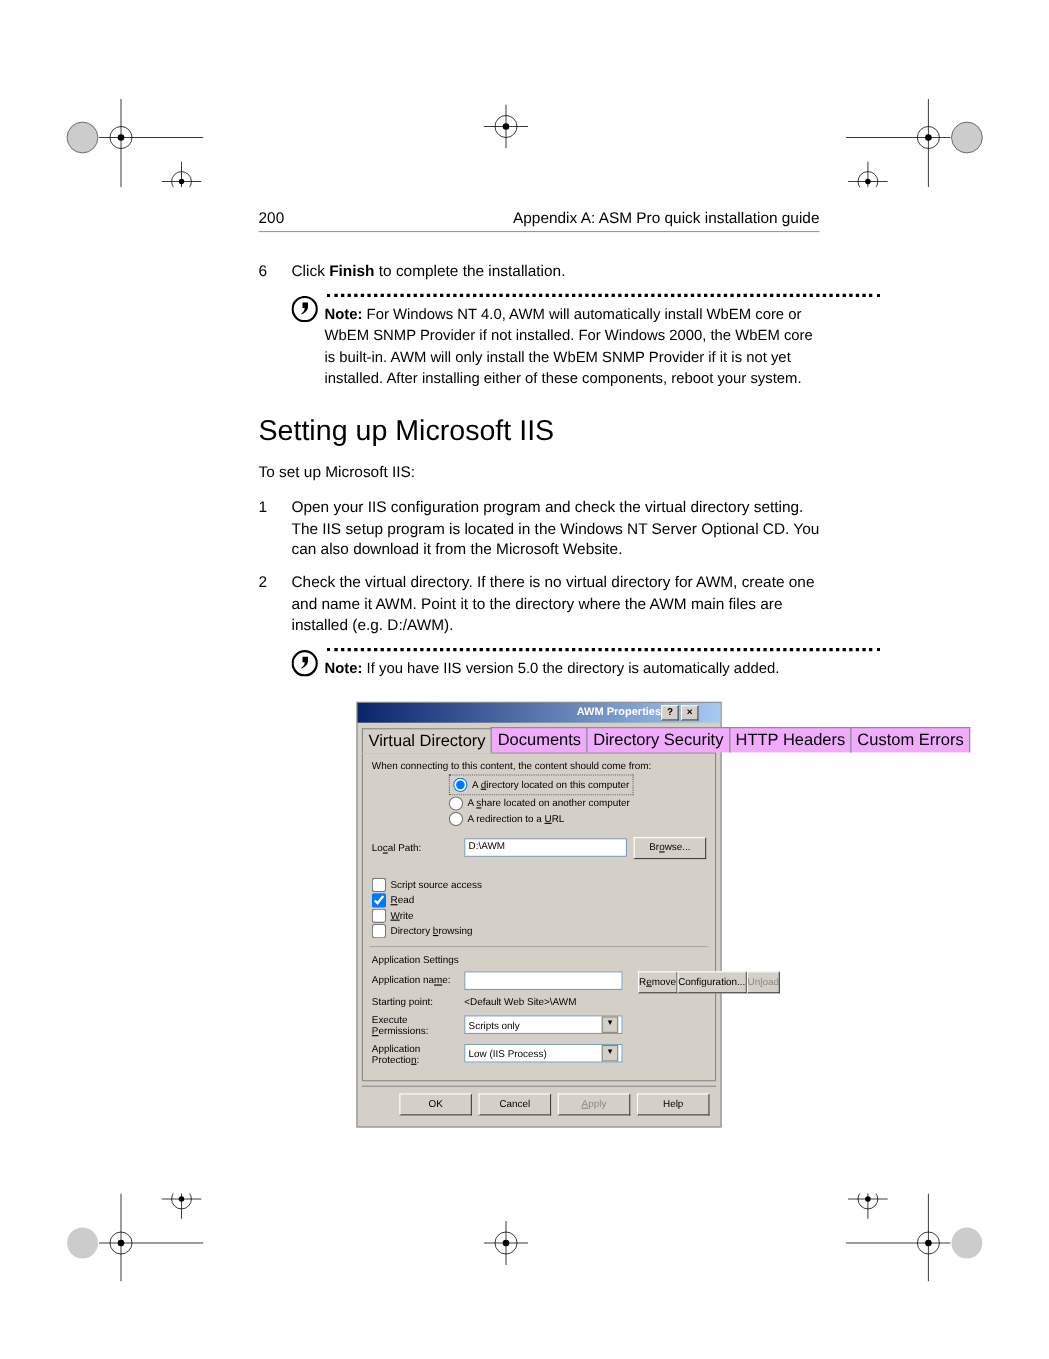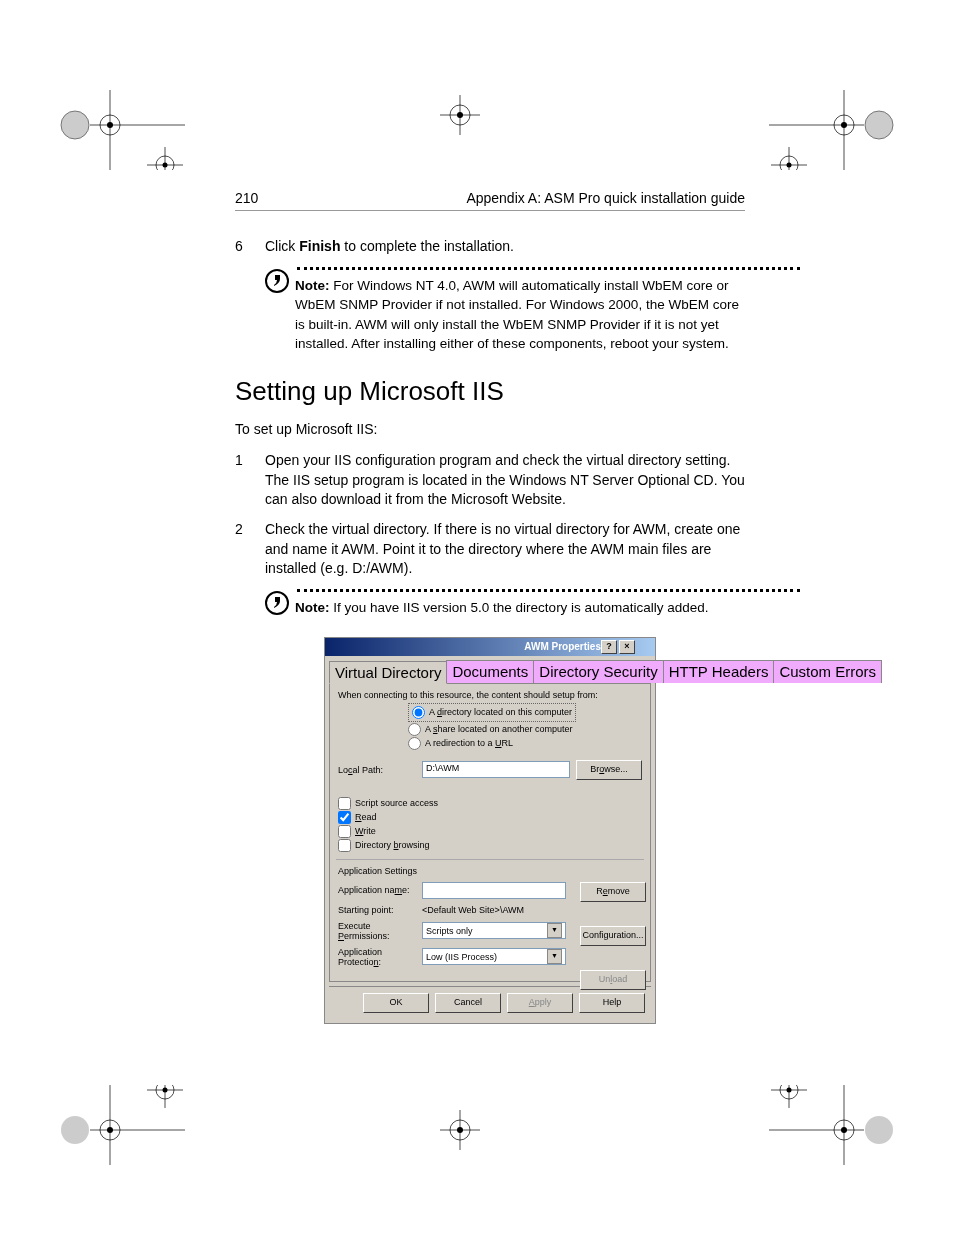--- a/index.html
+++ b/index.html
@@ -190,22 +190,22 @@
     gap: 6px;
     padding: 6px;
     border-top: 1px solid #888;
     margin: 0 4px 4px 4px;
     align-items: flex-end;
   }
   .right-col-btns {
     position: absolute;
     right: -2px;
     display: flex;
-    flex-direction: column;
-    gap: 24px;
+    flex-direction: row;
+    gap: 0;
     width: 64px;
   }
   .app-settings-area { position: relative; margin-top: 6px; }
   .left-fields { width: 228px; }
   .underline { text-decoration: underline; }
 </style>
 </head>
 <body>
 
 <svg style="position:absolute;left:55px;top:90px" width="130" height="80">
@@ -263,21 +263,21 @@
 <svg style="position:absolute;left:440px;bottom:85px" width="40" height="40">
   <circle cx="20" cy="20" r="10" fill="none" stroke="#000" stroke-width="0.7"></circle>
   <line x1="0" y1="20" x2="40" y2="20" stroke="#000" stroke-width="0.7"></line>
   <line x1="20" y1="0" x2="20" y2="40" stroke="#000" stroke-width="0.7"></line>
   <circle cx="20" cy="20" r="3" fill="#000"></circle>
 </svg>
 
 <div class="content">
 
   <div class="header-line">
-    <span>210</span>
+    <span>200</span>
     <span>Appendix A: ASM Pro quick installation guide</span>
   </div>
 
   <div class="step-row">
     <div class="step-num">6</div>
     <div class="step-body">
       <span>Click </span><b>Finish</b><span> to complete the installation.</span>
     </div>
   </div>
 
@@ -334,21 +334,21 @@
       </div>
     </div>
     <div class="tabs">
       <div class="tab active">Virtual Directory</div>
       <div class="tab">Documents</div>
       <div class="tab">Directory Security</div>
       <div class="tab">HTTP Headers</div>
       <div class="tab">Custom Errors</div>
     </div>
     <div class="panel">
-      <div style="font-size:9px;margin-bottom:3px">When connecting to this resource, the content should setup from:</div>
+      <div style="font-size:9px;margin-bottom:3px">When connecting to this content, the content should come from:</div>
       <div style="margin-left:70px;border:1px dotted #666;padding:1px 3px;display:inline-block">
         <label class="radio-row">
             <input type="radio" checked="" style="">
             <span>A <span class="underline">d</span>irectory located on this computer</span>
           </label>
       </div>
       <div style="margin-left:70px">
         <label class="radio-row">
             <input type="radio" style="">
             <span>A <span class="underline">s</span>hare located on another computer</span>

